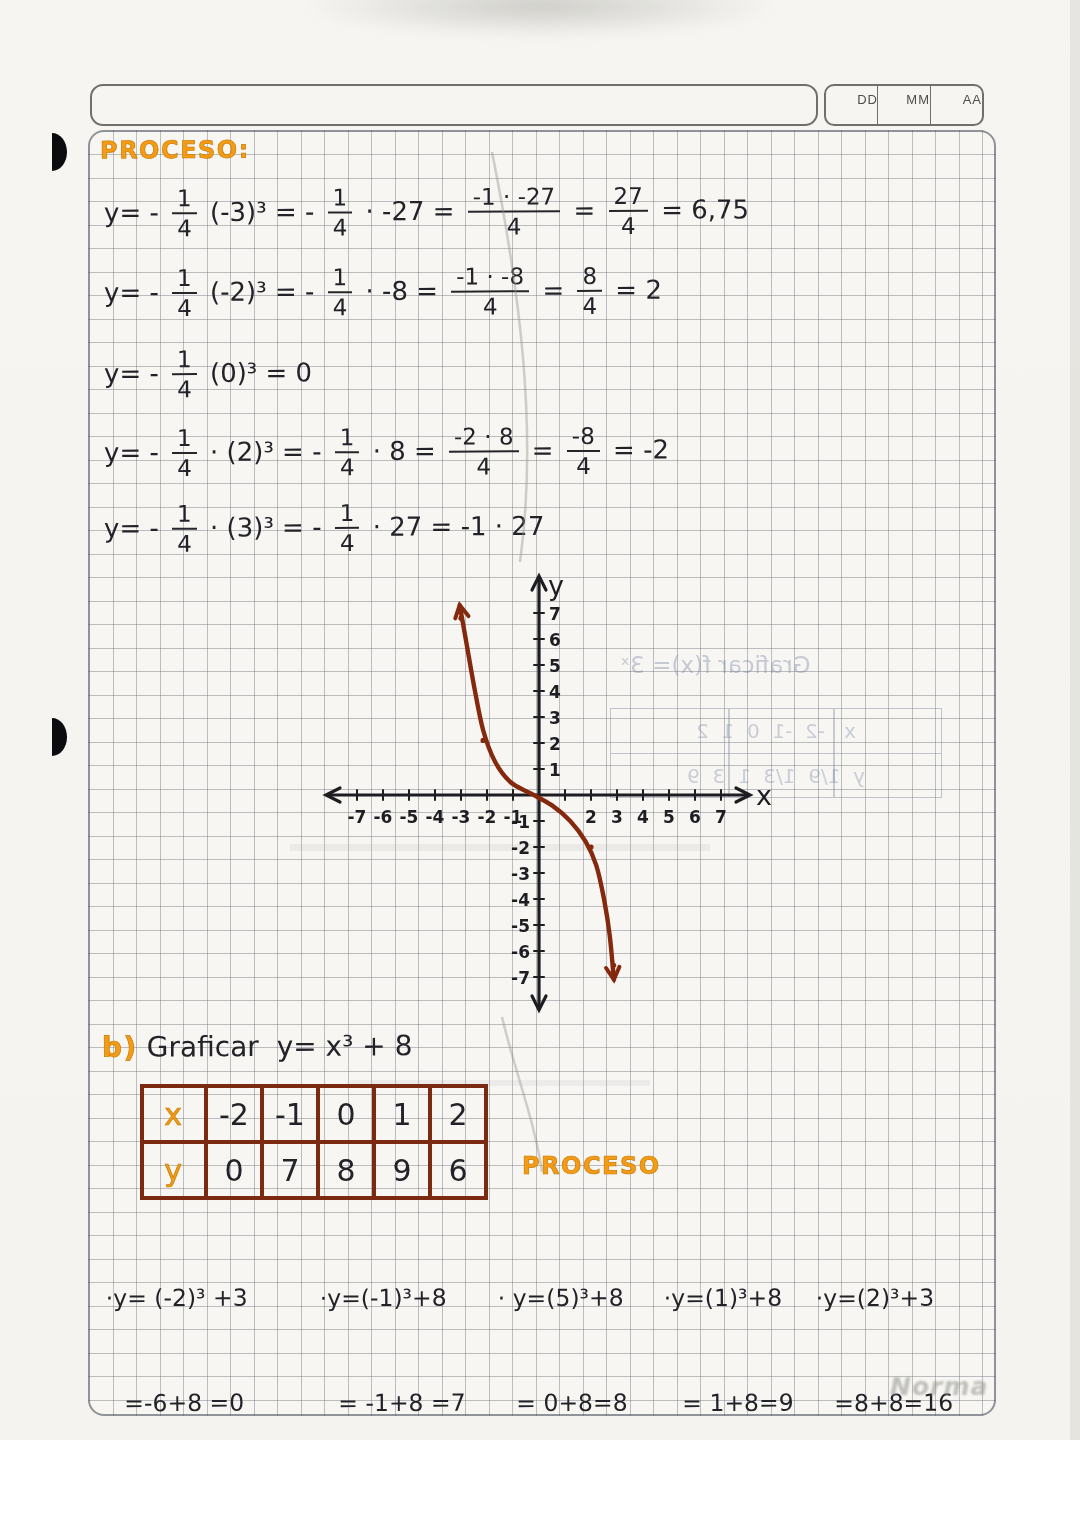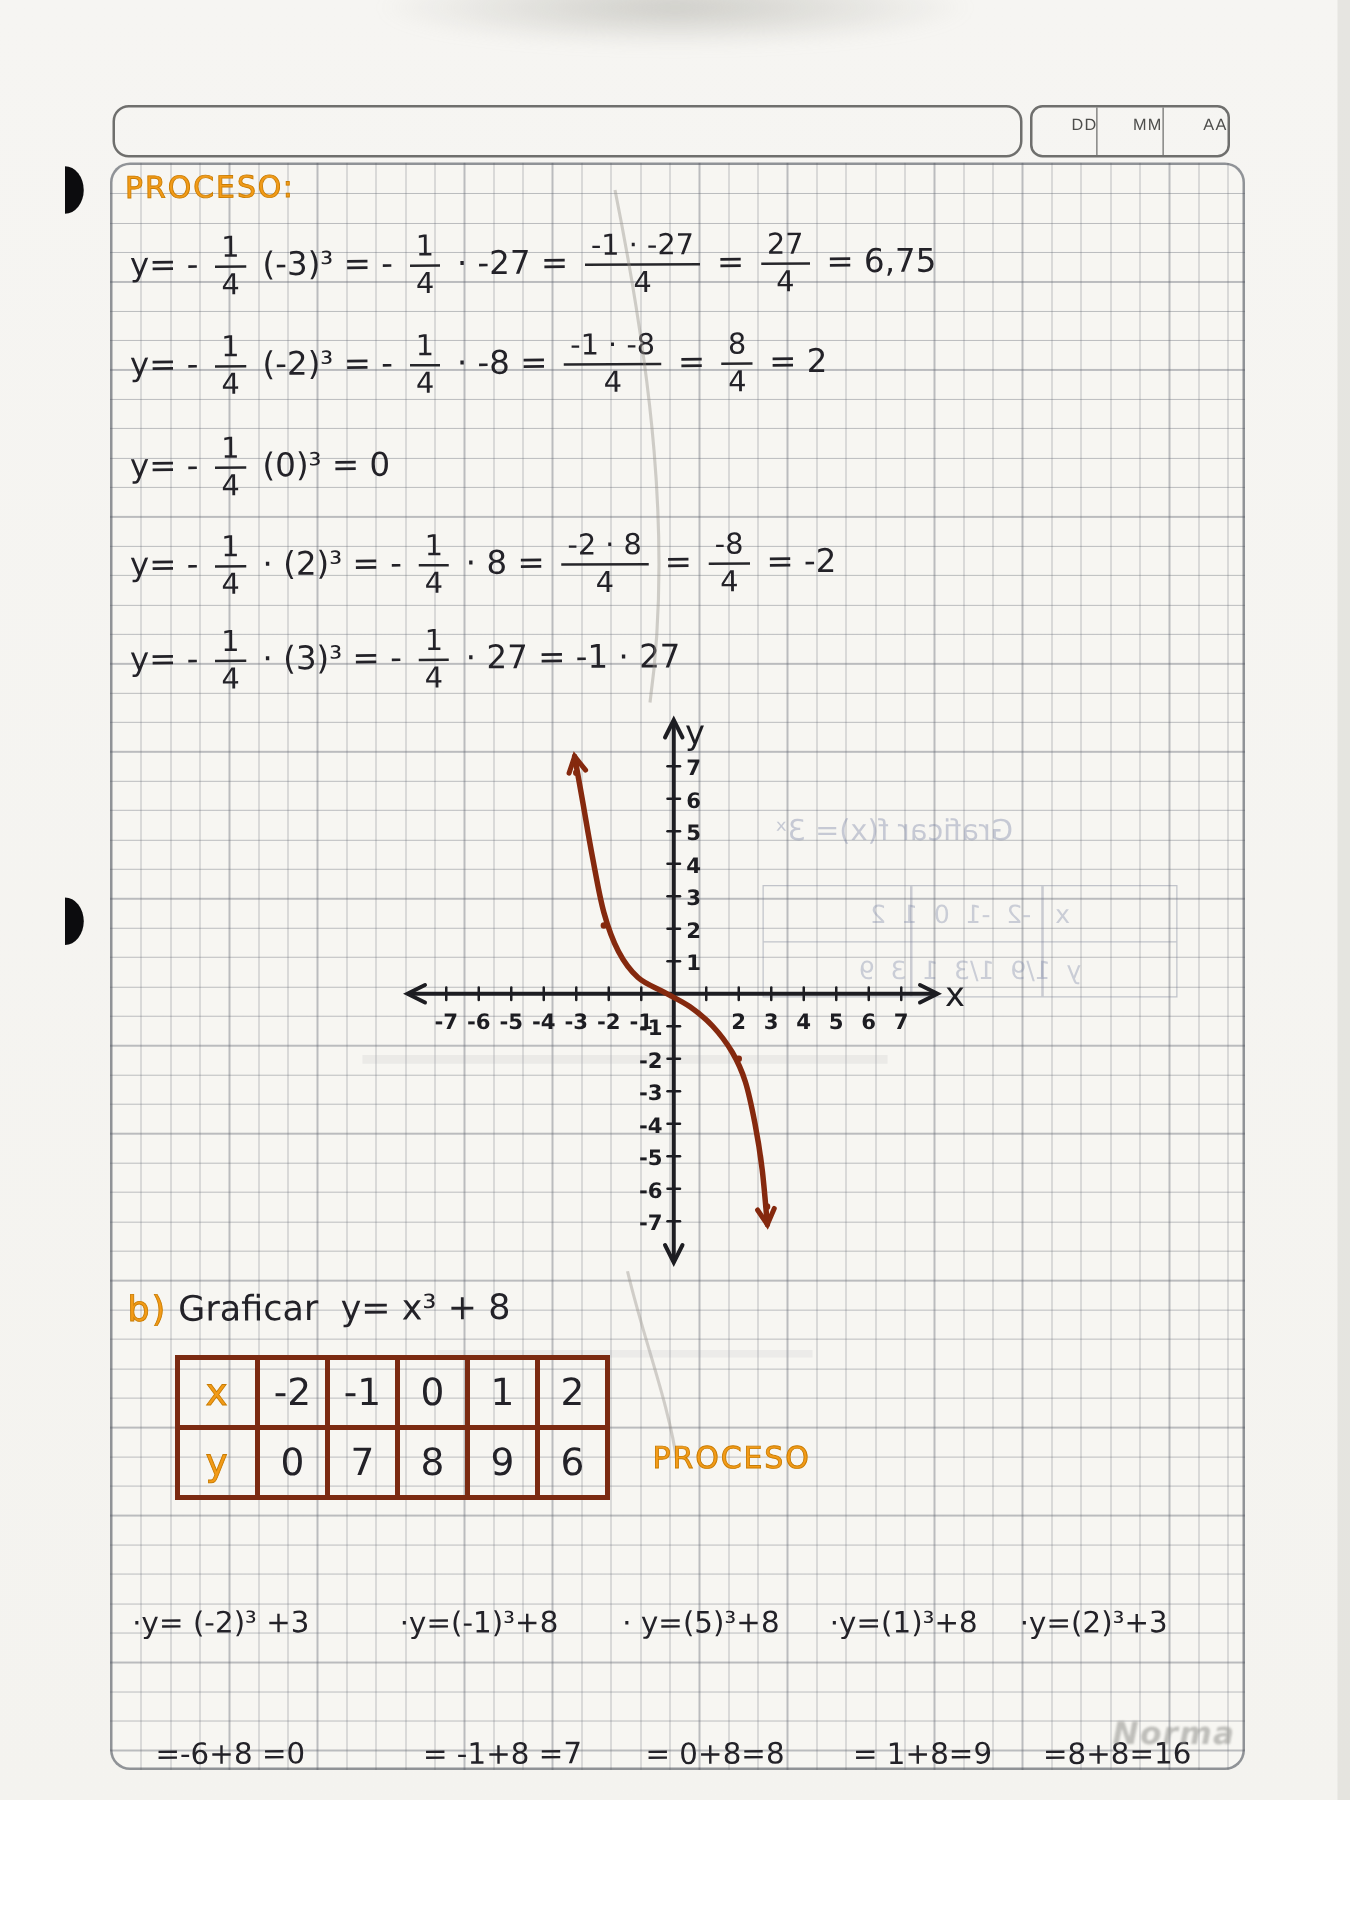--- a/index.html
+++ b/index.html
@@ -41,21 +41,21 @@
     position:absolute;left:88px;top:130px;width:904px;height:1282px;
     background-color:#f7f6f2;
     background-image:
       repeating-linear-gradient(to right, transparent 0 22.5px, rgba(96,101,112,.40) 22.5px 23.5px),
       repeating-linear-gradient(to bottom, transparent 0 22.5px, rgba(96,101,112,.40) 22.5px 23.5px);
     border:2.5px solid rgba(80,85,95,.62);
     border-radius:16px;
   }
   .abs{position:absolute;}
   .orange{
-    color:#f39b17;-webkit-text-stroke:.7px #c97c02;font-weight:normal;letter-spacing:1.5px;
+    color:#f39b17;-webkit-text-stroke:.7px #c97c02;font-weight:bold;letter-spacing:1.5px;
   }
   .proceso1{left:10px;top:4px;font-size:24px;transform:rotate(-.3deg);}
   .eq{
     left:14px;height:74px;display:flex;align-items:center;white-space:pre;
     font-size:26px;color:#232228;transform:rotate(-.3deg);
   }
   .frac{display:inline-flex;flex-direction:column;text-align:center;margin:0 5px;font-size:23px;line-height:1.05;transform:translateY(1px);}
   .frac .num{display:block;padding:0 5px 2px;border-bottom:2.2px solid #26262a;}
   .frac .den{display:block;padding-top:2px;}
   

